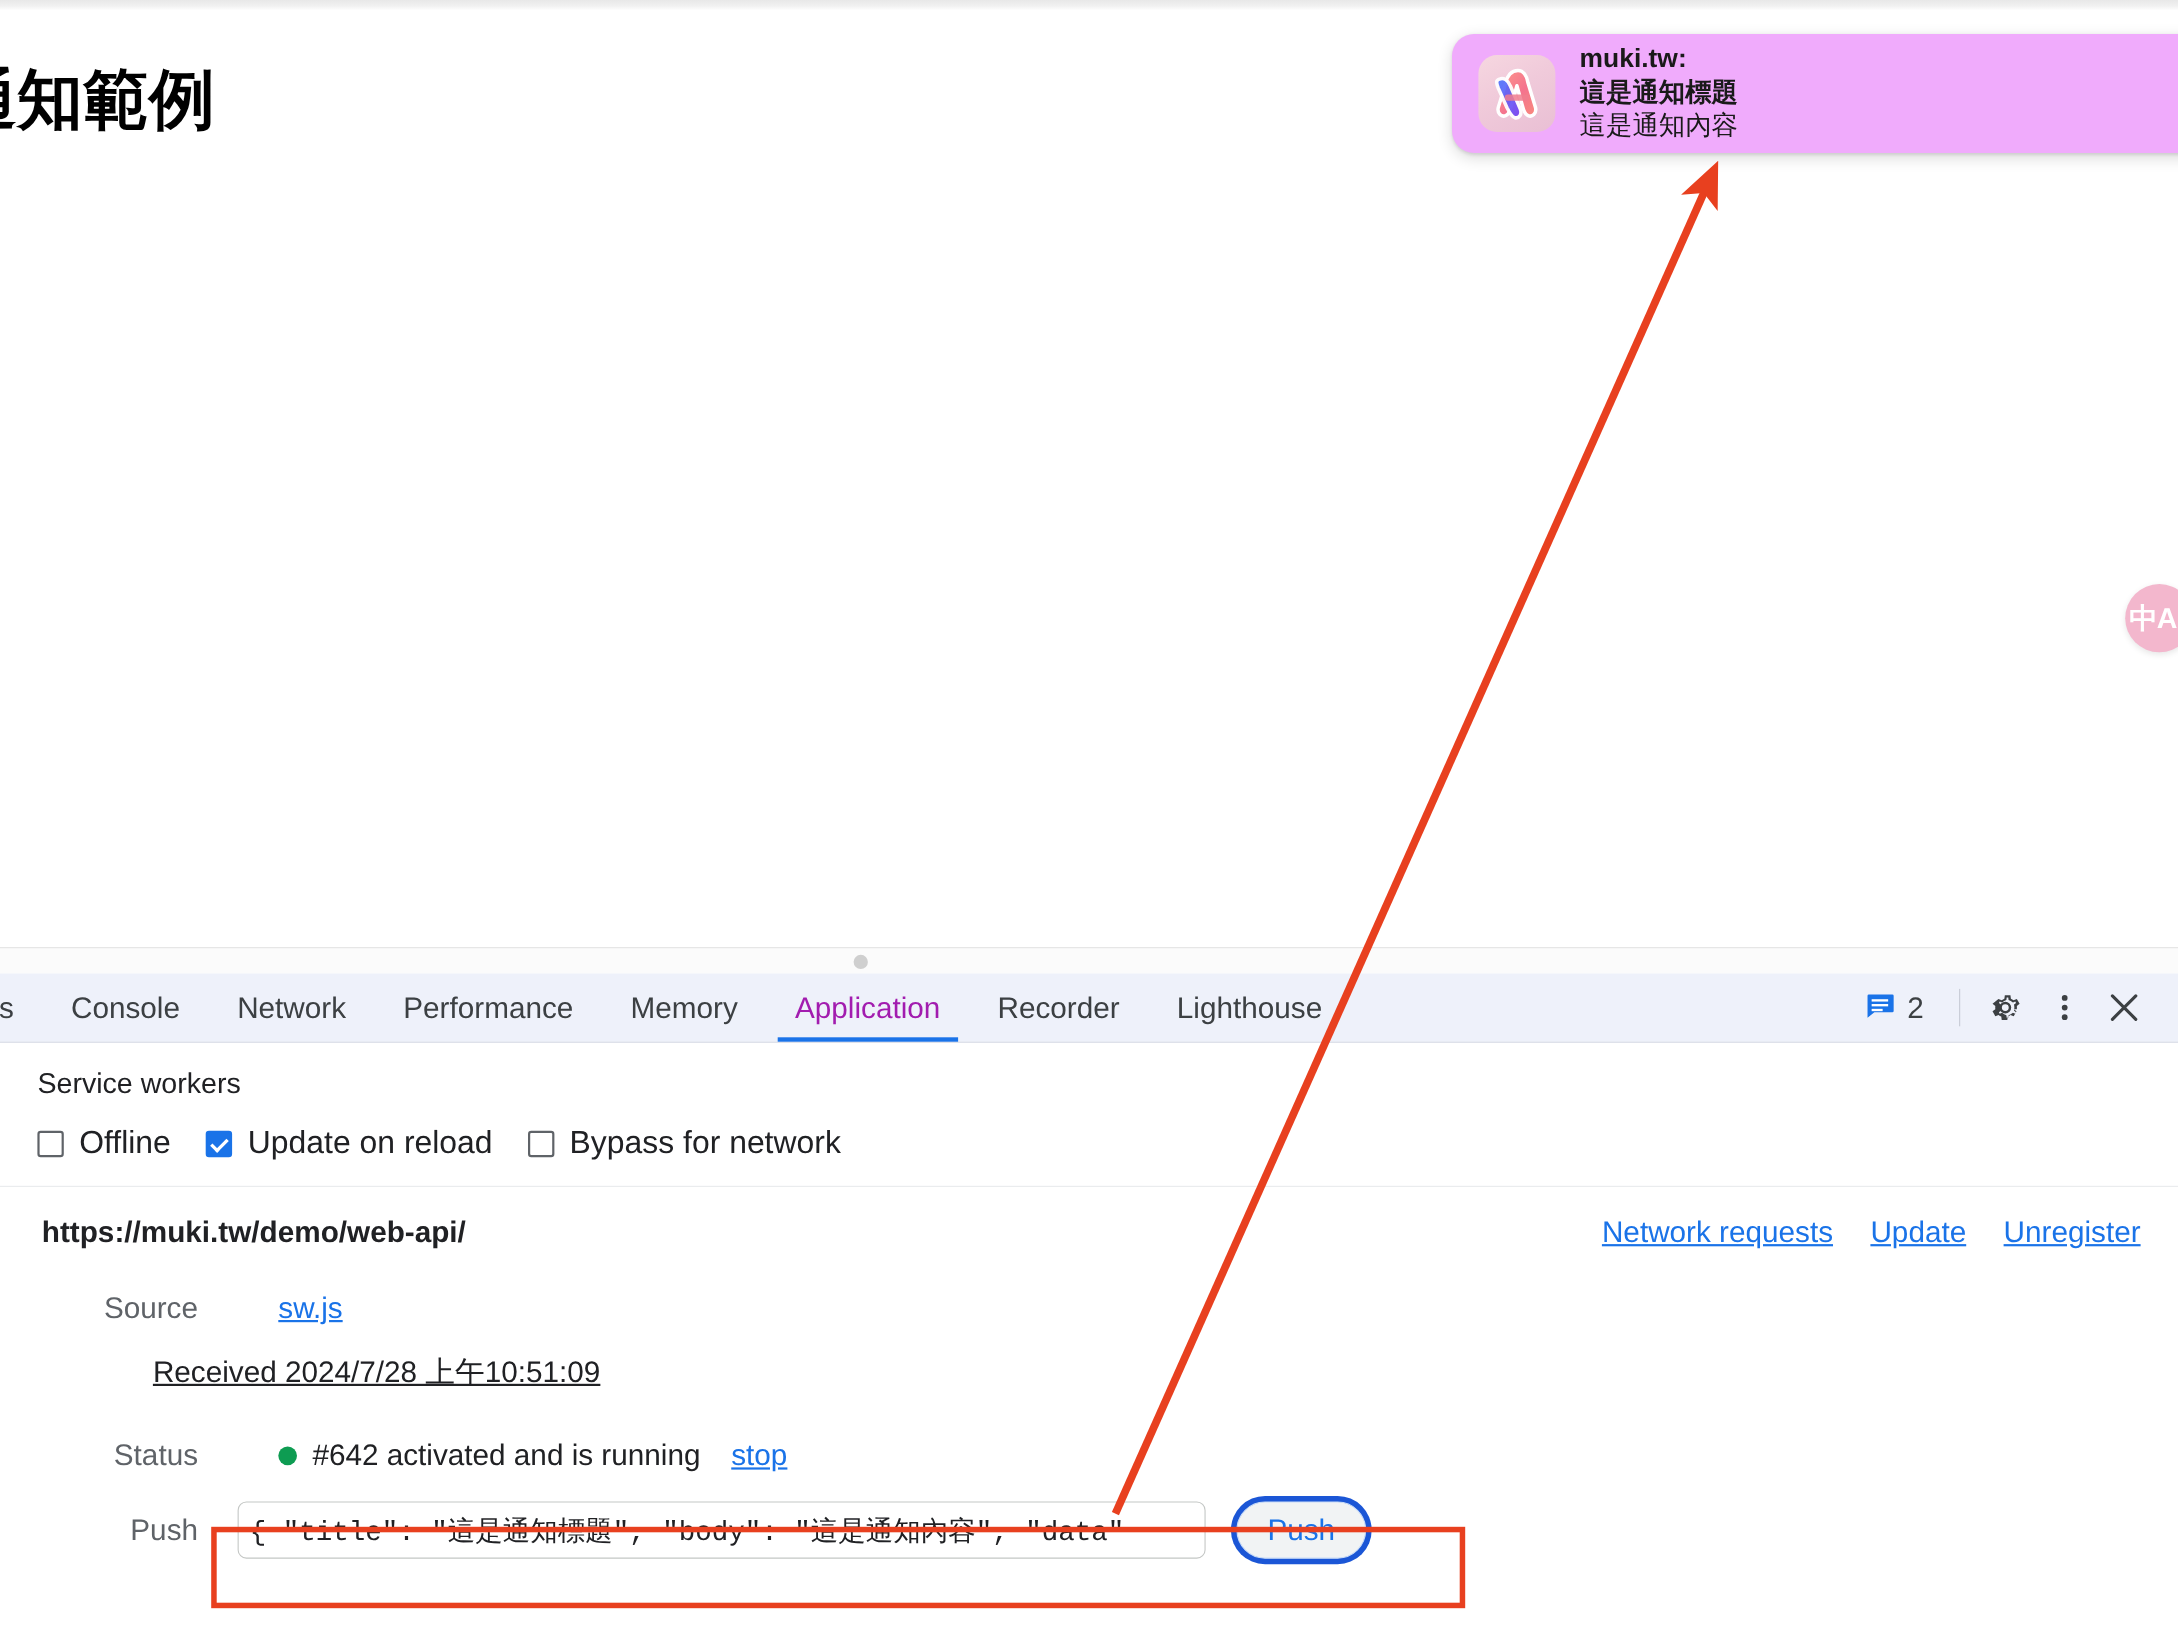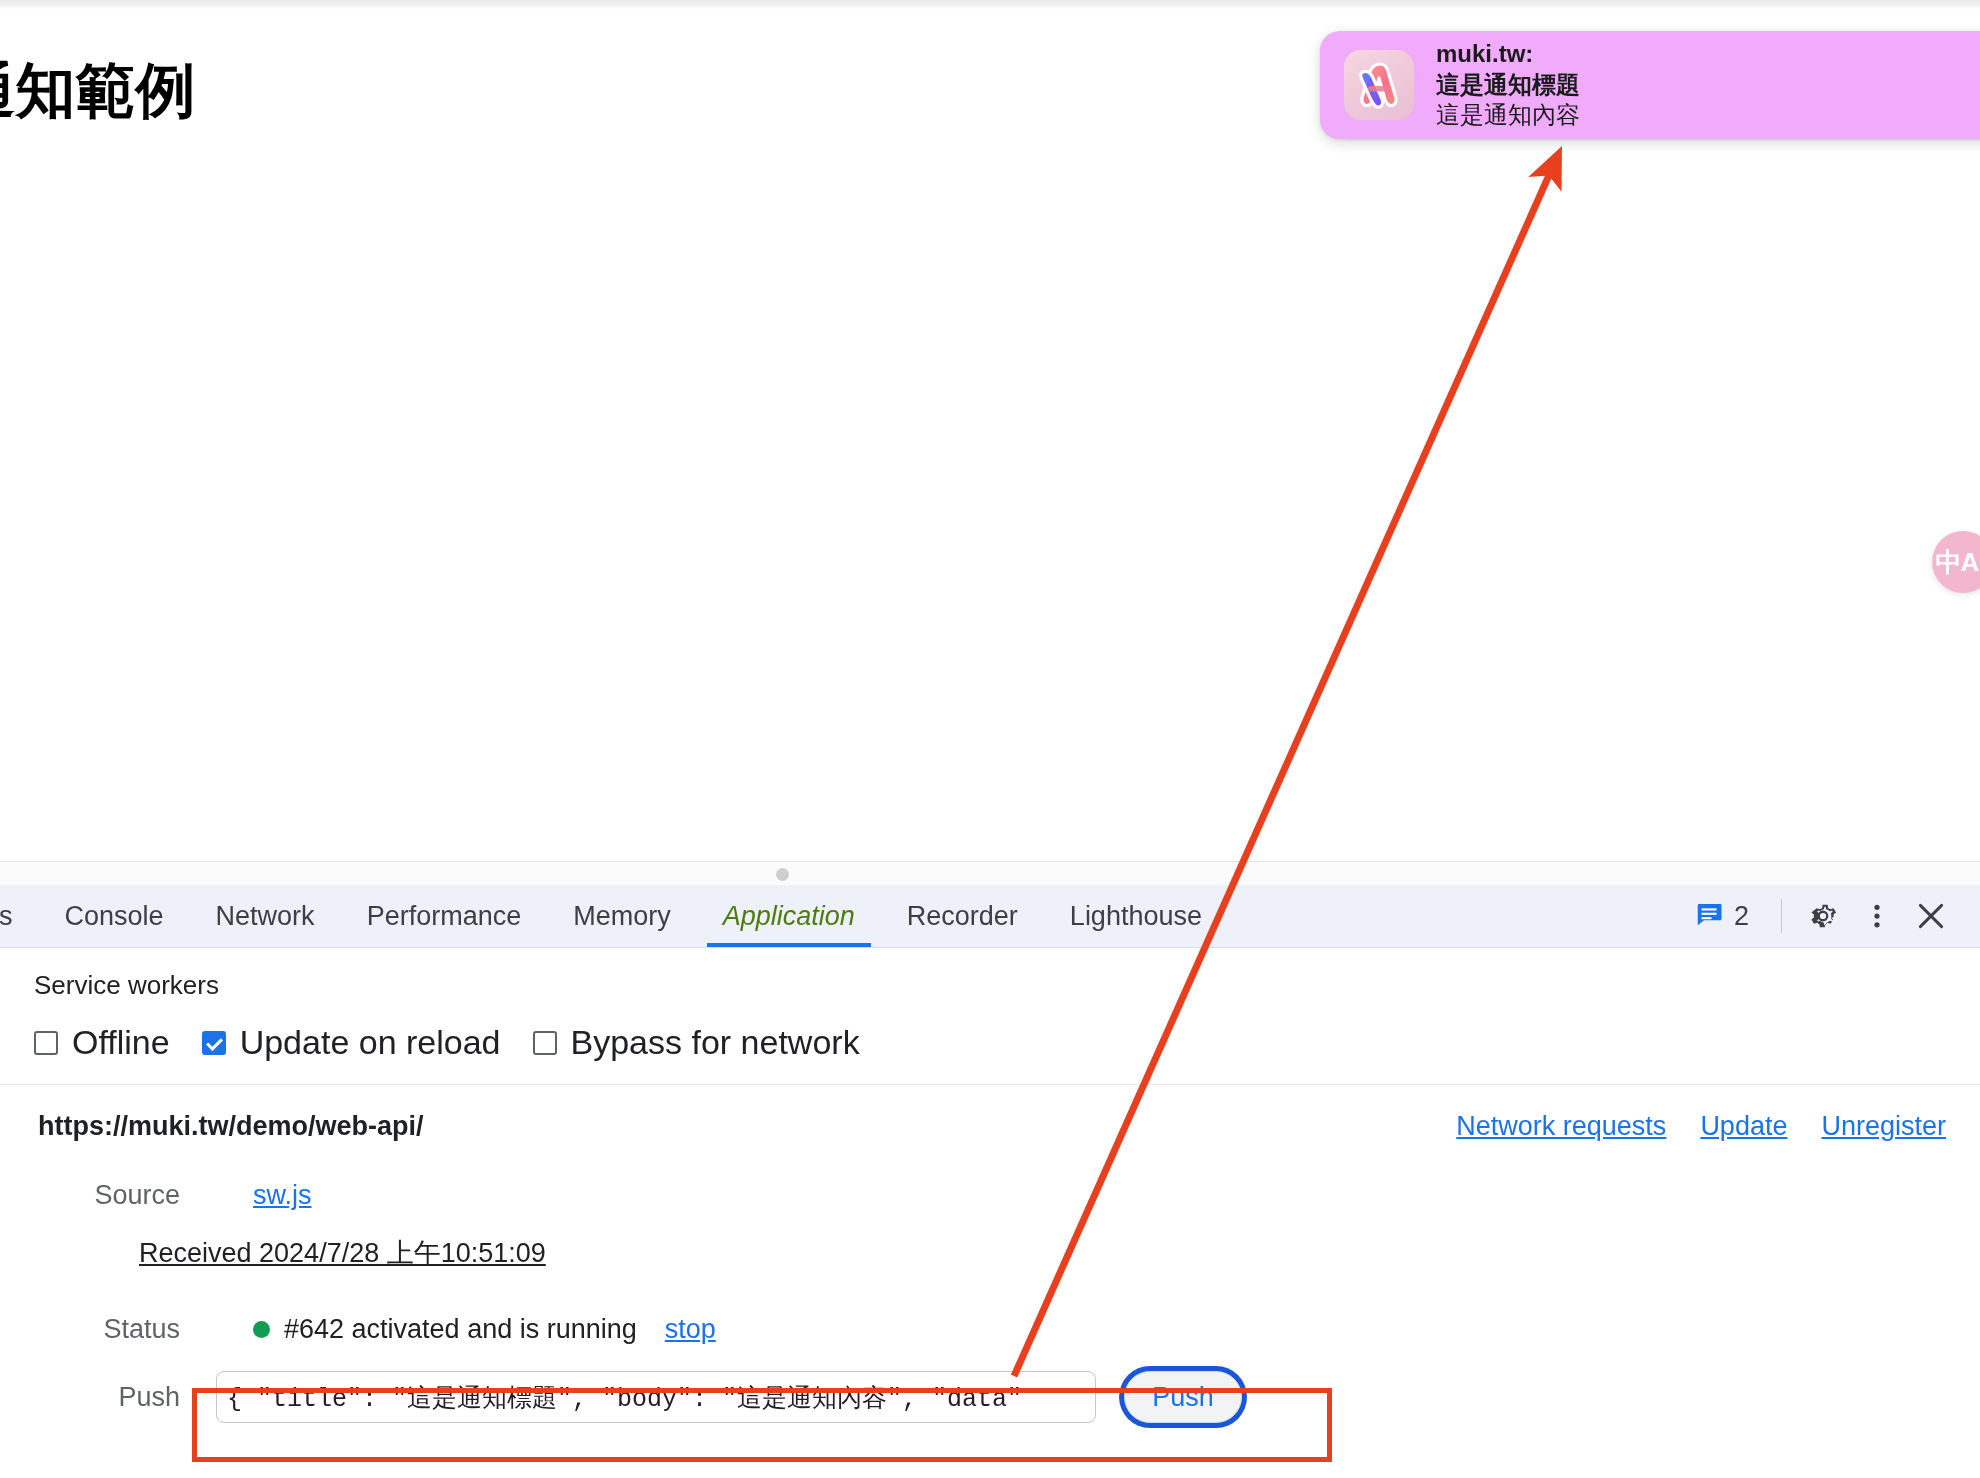--- a/index.html
+++ b/index.html
@@ -161,21 +161,21 @@
   .dt-tab {
     display: flex;
     align-items: center;
     padding: 0 26px;
     font-size: 27px;
     color: #3c4043;
     white-space: nowrap;
     position: relative;
     cursor: default;
   }
-  .dt-tab.active { color: #4d7c0f; font-style: italic; }
+  .dt-tab.active { color: #a21caf; }
   .dt-tab.active::after {
     content: "";
     position: absolute;
     left: 10px; right: 10px;
     bottom: 0;
     height: 4px;
     background: #1a73e8;
   }
 
   .dt-tools {
@@ -222,21 +222,21 @@
     display: flex;
     align-items: center;
     padding: 22px 0 22px 34px;
     gap: 0px;
     border-bottom: 1px solid #e8eaed;
   }
   .sw-opt {
     display: flex;
     align-items: center;
     margin-right: 32px;
-    font-size: 34px;
+    font-size: 29px;
     color: #202124;
   }
   .cb {
     width: 24px; height: 24px;
     border: 2px solid #5f6368;
     border-radius: 3px;
     background: #ffffff;
     margin-right: 14px;
     box-sizing: border-box;
     flex: 0 0 auto;

